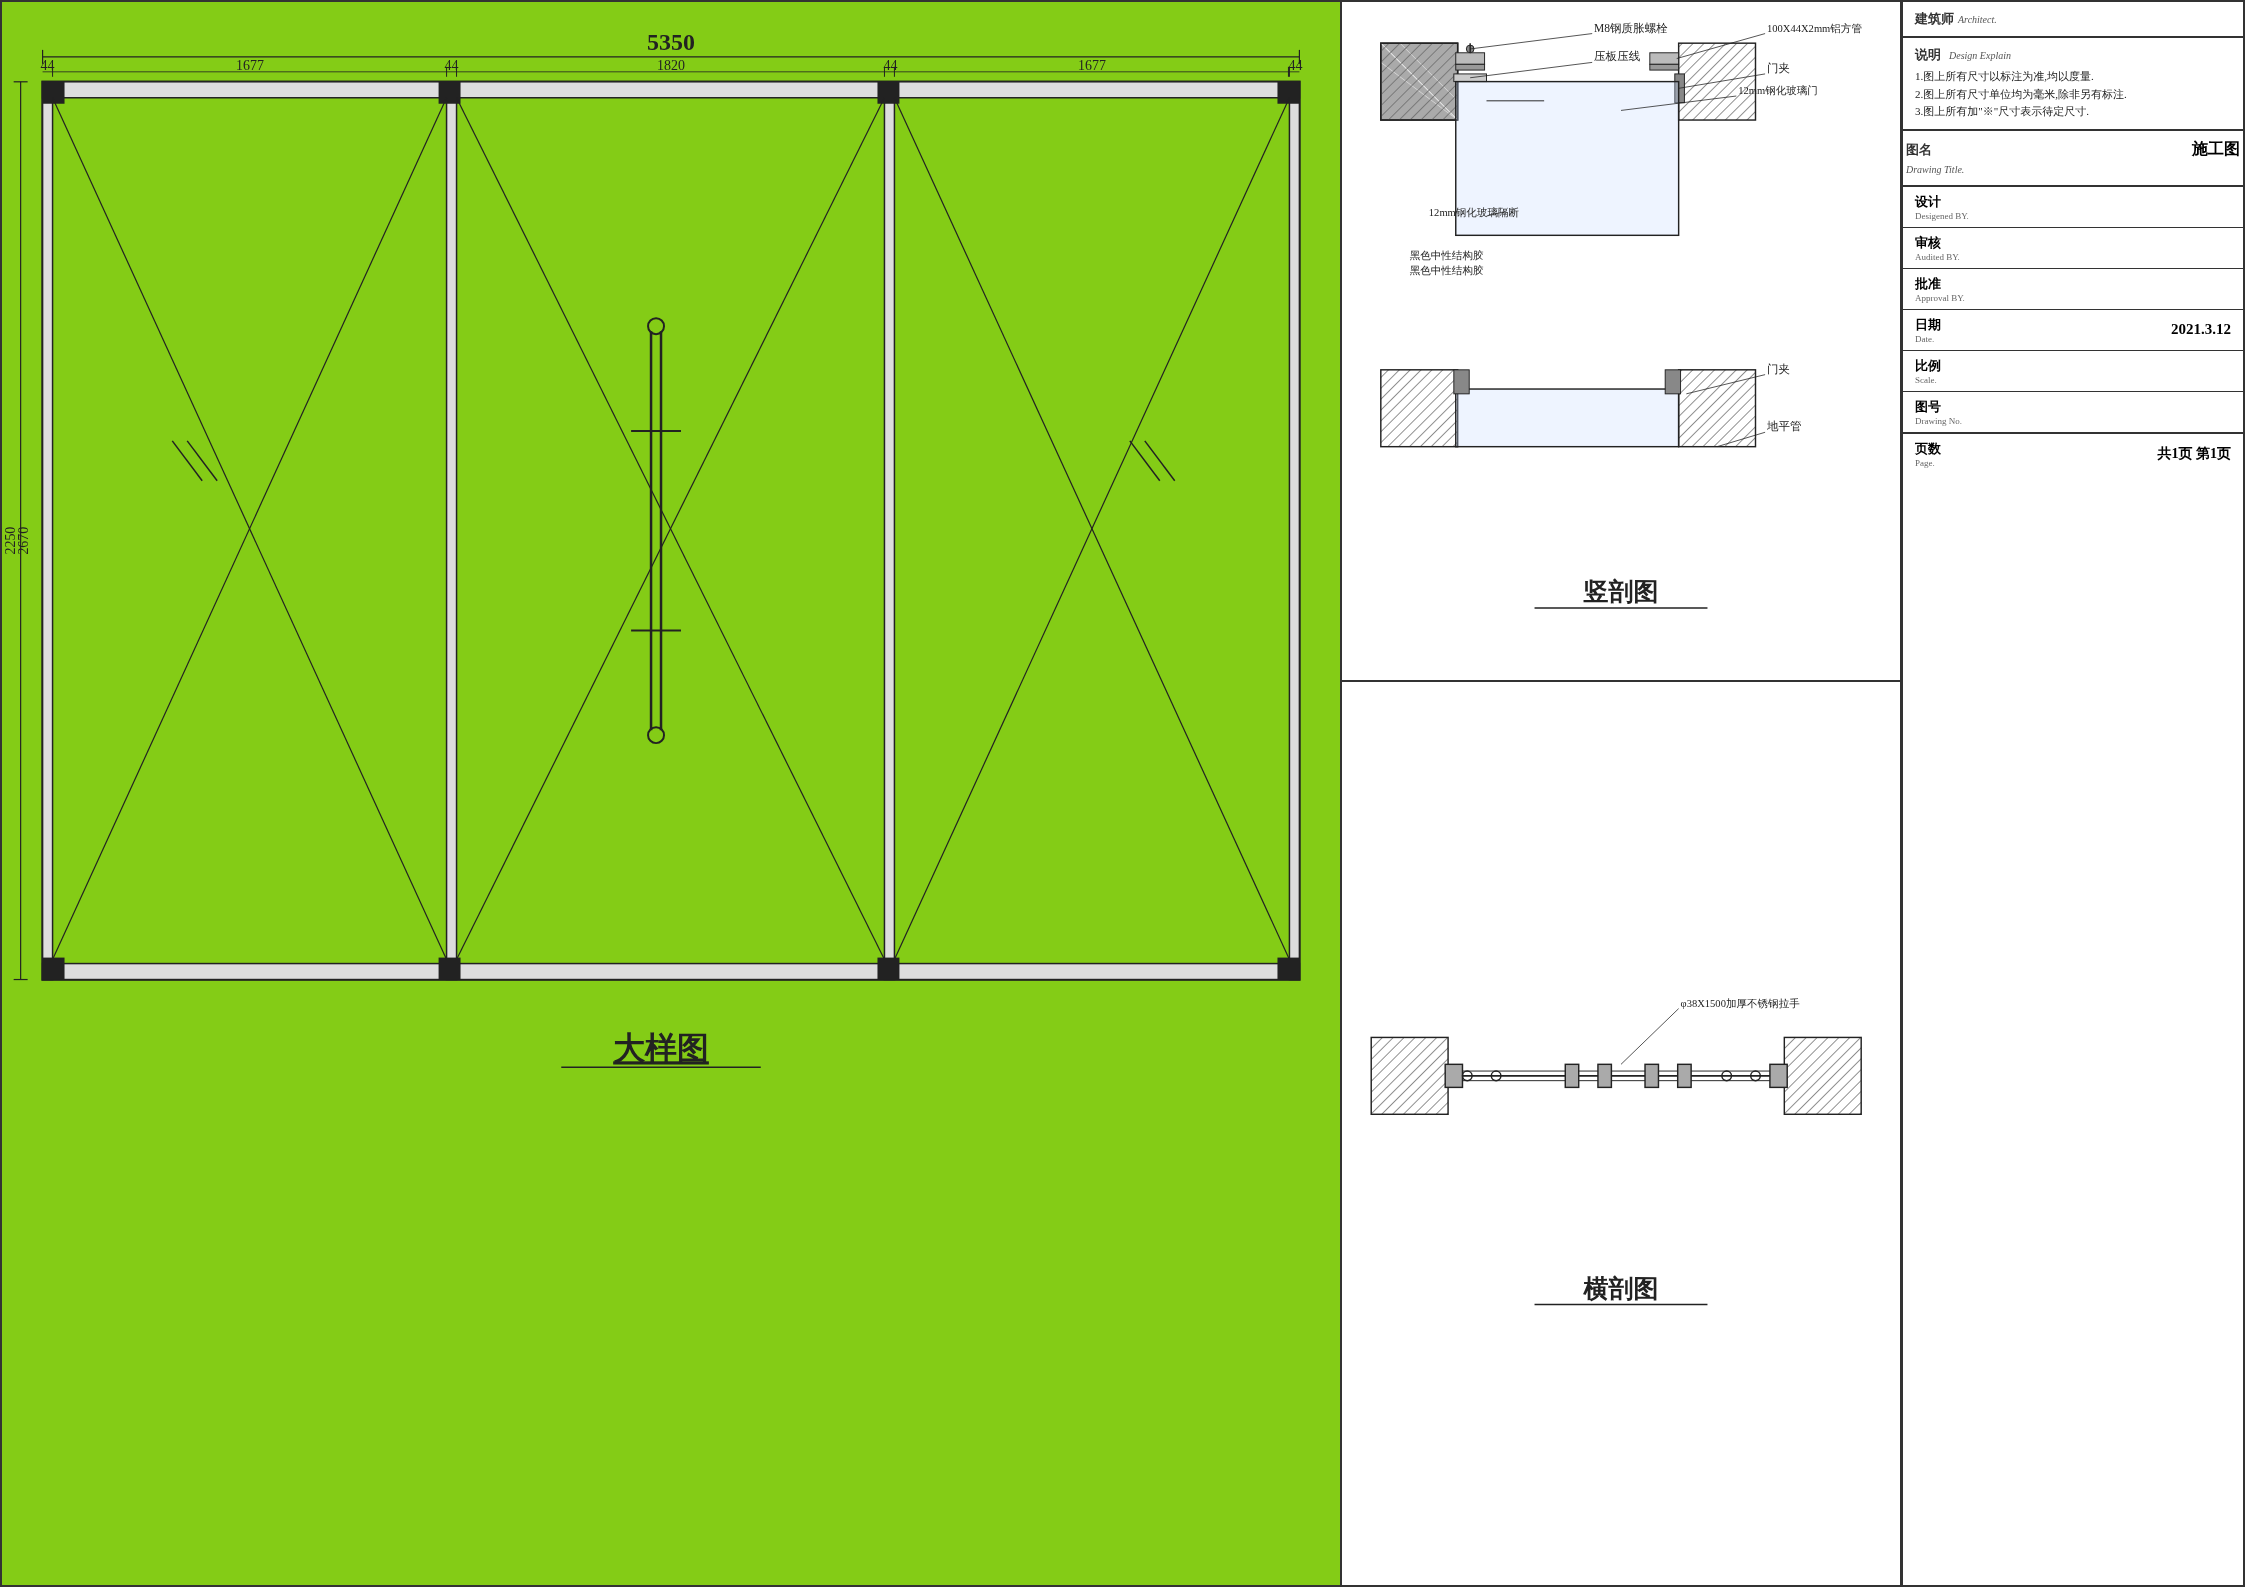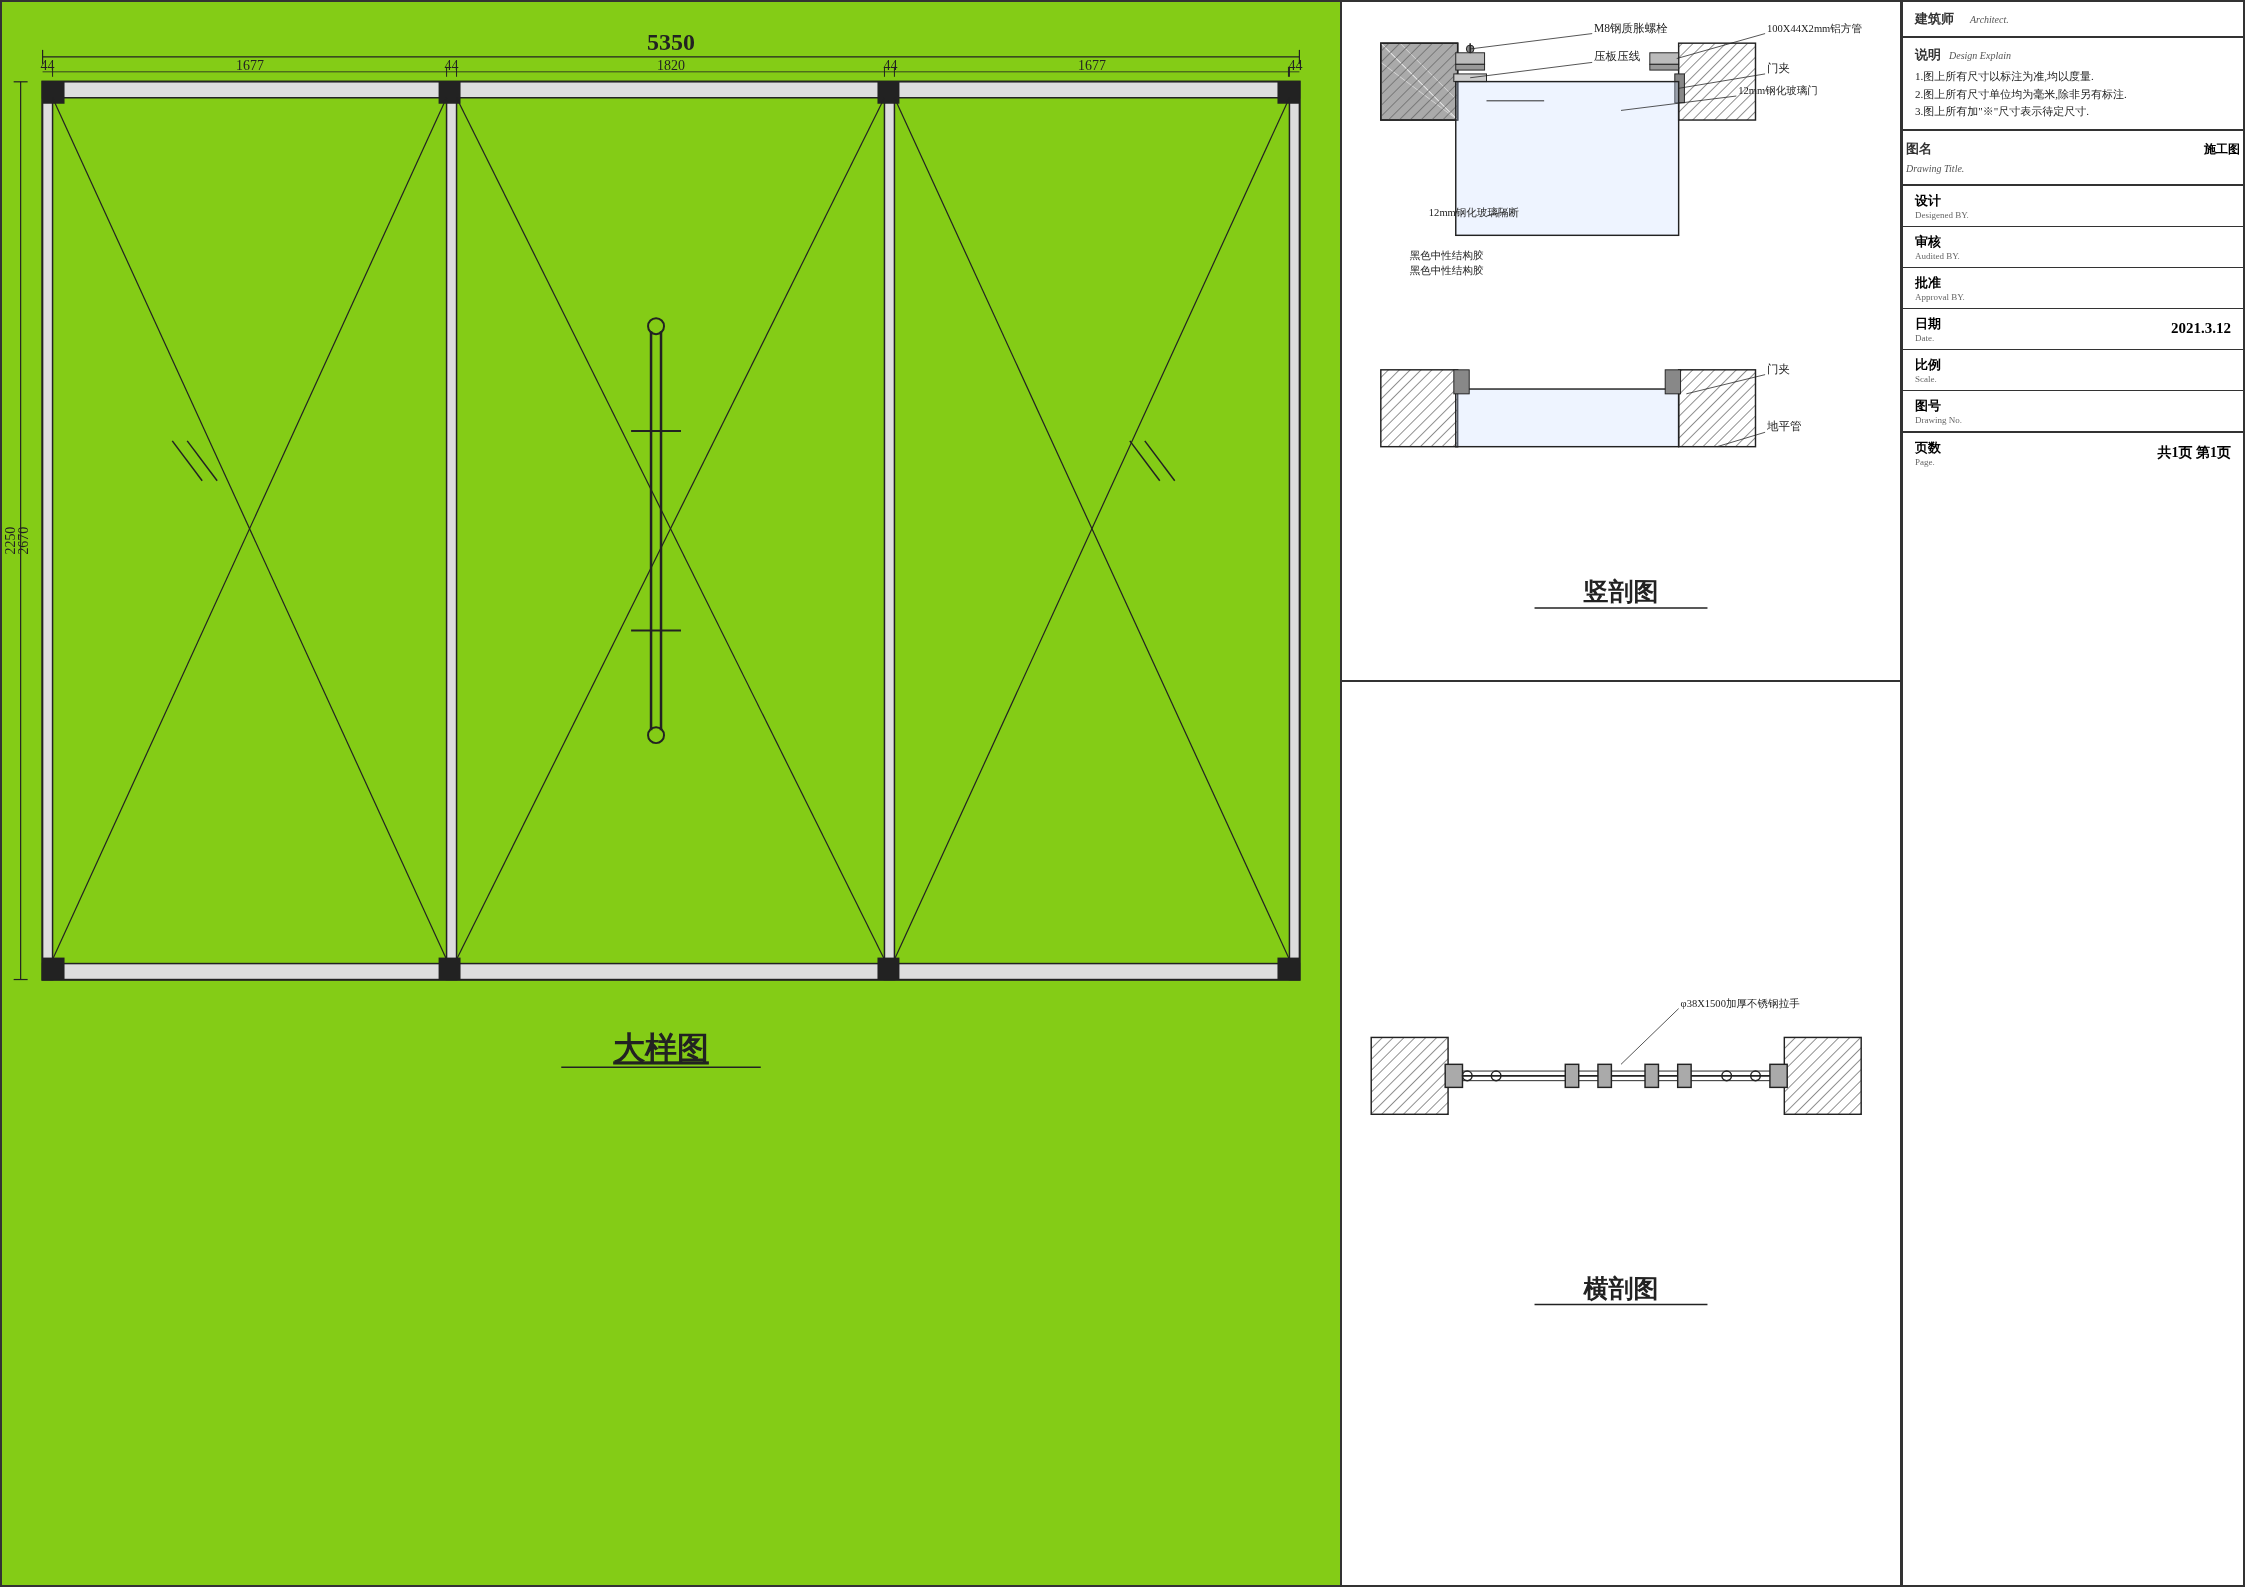--- a/index.html
+++ b/index.html
@@ -329,21 +329,21 @@
             <line x1="190" y1="428" x2="370" y2="428" stroke="#222" stroke-width="1.5"></line>
           </svg>
         </div>
 
       </div>
 
       <div class="info-panel">
 
 
         <div class="info-row" style="border-bottom:2px solid #333; padding:8px 12px;">
-          <div style="display:flex; align-items:baseline; gap:16px;">
+          <div style="display:flex; align-items:baseline; gap:4px;">
             <span class="info-row-label">建筑师</span>
             <span class="info-row-sublabel">Architect.</span>
           </div>
         </div>
 
         <div class="explain-section" style="border-bottom:2px solid #333; padding:8px 12px;">
           <div style="display:flex; align-items:baseline; gap:8px; margin-bottom:4px;">
             <span class="info-row-label">说明</span>
             <span class="info-row-sublabel">Design Explain</span>
           </div>
@@ -353,21 +353,21 @@
         </div>
 
 
         <div class="drawing-title-section" style="border-bottom:2px solid #333; padding:8px 3px;">
           <div style="display:flex; align-items:baseline; gap:8px; justify-content:space-between;">
             <div>
               <span class="info-row-label">图名</span>
               <br>
               <span class="info-row-sublabel">Drawing Title.</span>
             </div>
-            <span style="font-size:12px; font-weight:bold;">施工图</span>
+            <span style="font-size:16px; font-weight:bold;">施工图</span>
           </div>
         </div>
 
         <div style="border-bottom:1px solid #333; padding:6px 12px;">
           <div class="form-cell-label">设计</div>
           <div class="form-cell-sublabel">Desigened BY.</div>
         </div>
 
         <div style="border-bottom:1px solid #333; padding:6px 12px;">
           <div class="form-cell-label">审核</div>

